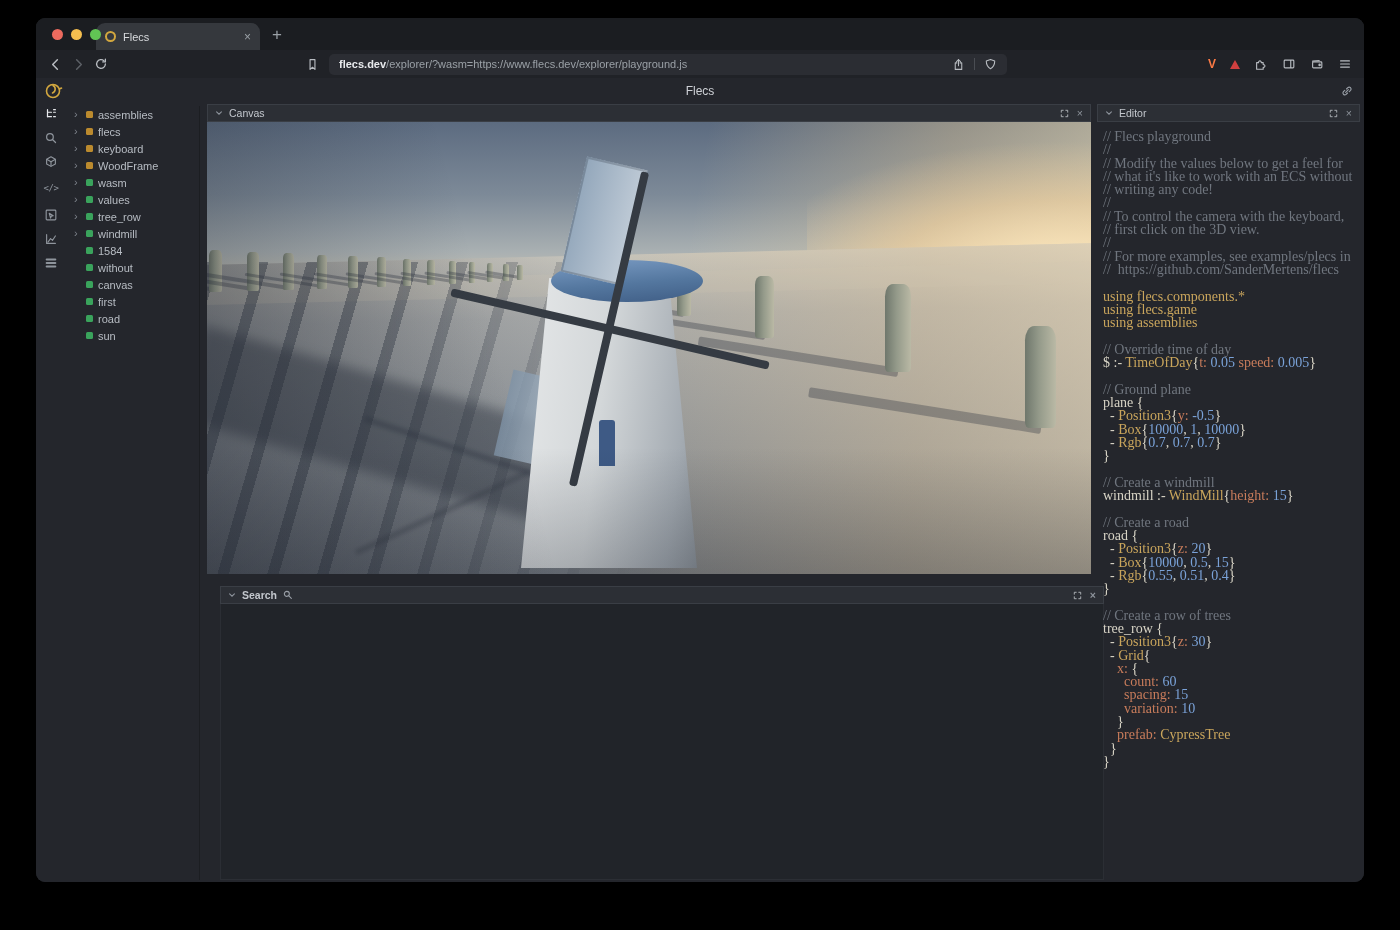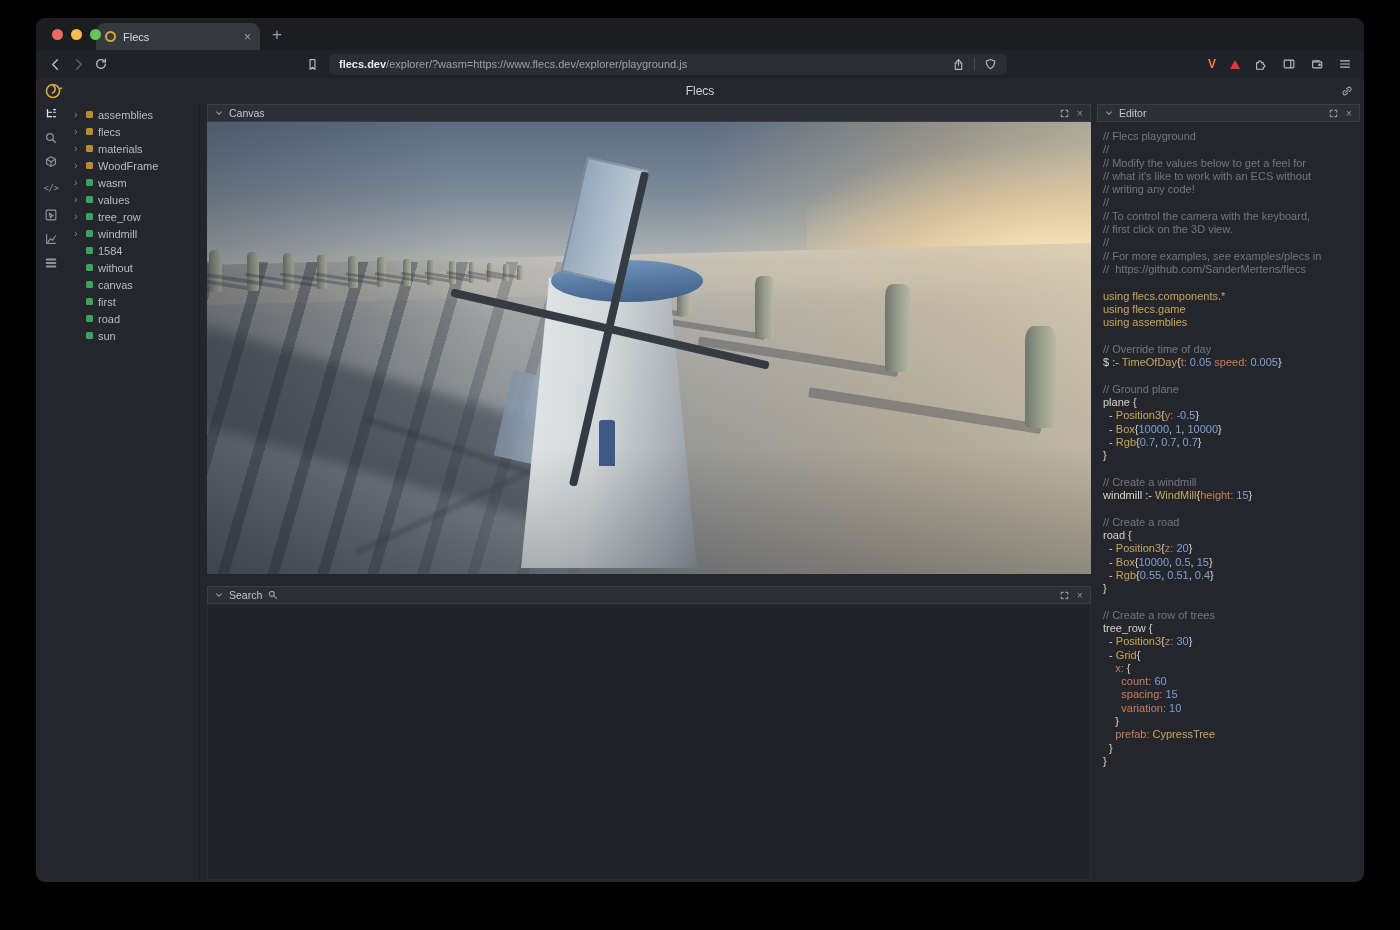--- a/index.html
+++ b/index.html
@@ -62,26 +62,26 @@
   
   .panel { position:absolute; }
   .panel-h { height:18px; background:#2c2f35; border:1px solid #3a3e45; display:flex;
     align-items:center; gap:6px; padding:0 7px; font-size:10.5px; color:#c3c7cd; }
   .ph-right { margin-left:auto; display:flex; align-items:center; gap:8px; color:#8d939b; }
   .chev { color:#8d939b; display:inline-flex; }
 
   .canvas-panel { left:171px; top:26px; width:884px; }
   .viewport { position:relative; width:884px; height:452px; overflow:hidden; background:#8a949e; }
 
-  .search-panel { left:171px; top:508px; width:884px; }
+  .search-panel { left:184px; top:508px; width:884px;font-weight:bold; }
   .search-body { height:276px; background:#212429; border:1px solid #2b2e34; border-top:none; }
 
   .editor-panel { left:1061px; top:26px; width:263px; }
-  .code { height:662px; padding:8px 4px 0 6px; font-family:Liberation Sans, sans-serif;
-    font-size:11px; line-height:13.3px; white-space:pre; overflow:hidden; color:var(--code-plain); }
+  .code { height:662px; padding:8px 4px 0 6px; font-family:Liberation Serif, serif;
+    font-size:14px; line-height:13.3px; white-space:pre; overflow:hidden; color:var(--code-plain); }
   .t-c{color:var(--code-comment)} .t-g{color:var(--code-gold)} .t-p{color:var(--code-plain)}
   .t-o{color:var(--code-key)} .t-n{color:var(--code-number)}
 
   
   .sky { position:absolute; left:0; top:0; width:884px; height:162px;
     background:linear-gradient(100deg, rgba(70,85,105,0) 55%, rgba(243,210,150,.38) 82%, rgba(250,228,178,.55) 100%),
       linear-gradient(to bottom,#5c6b80 0%,#7d8a98 45%,#a9b0b2 80%,#c9c4b4 100%); }
   .sunglow { position:absolute; left:600px; top:18px; width:560px; height:240px;
     background:radial-gradient(ellipse at 45% 55%, rgba(255,234,192,.95) 0%, rgba(252,214,156,.5) 38%, rgba(252,214,156,0) 70%); }
   .ground { position:absolute; left:-14px; top:132px; width:920px; height:340px;
@@ -279,21 +279,21 @@
             <span class="tlbl">assemblies</span>
           </div>
           <div class="tree-item">
             <span class="tw">›</span>
             <span class="sq sq-module"></span>
             <span class="tlbl">flecs</span>
           </div>
           <div class="tree-item">
             <span class="tw">›</span>
             <span class="sq sq-module"></span>
-            <span class="tlbl">materials</span>
+            <span class="tlbl">keyboard</span>
           </div>
           <div class="tree-item">
             <span class="tw">›</span>
             <span class="sq sq-module"></span>
             <span class="tlbl">WoodFrame</span>
           </div>
           <div class="tree-item">
             <span class="tw">›</span>
             <span class="sq sq-entity"></span>
             <span class="tlbl">wasm</span>

